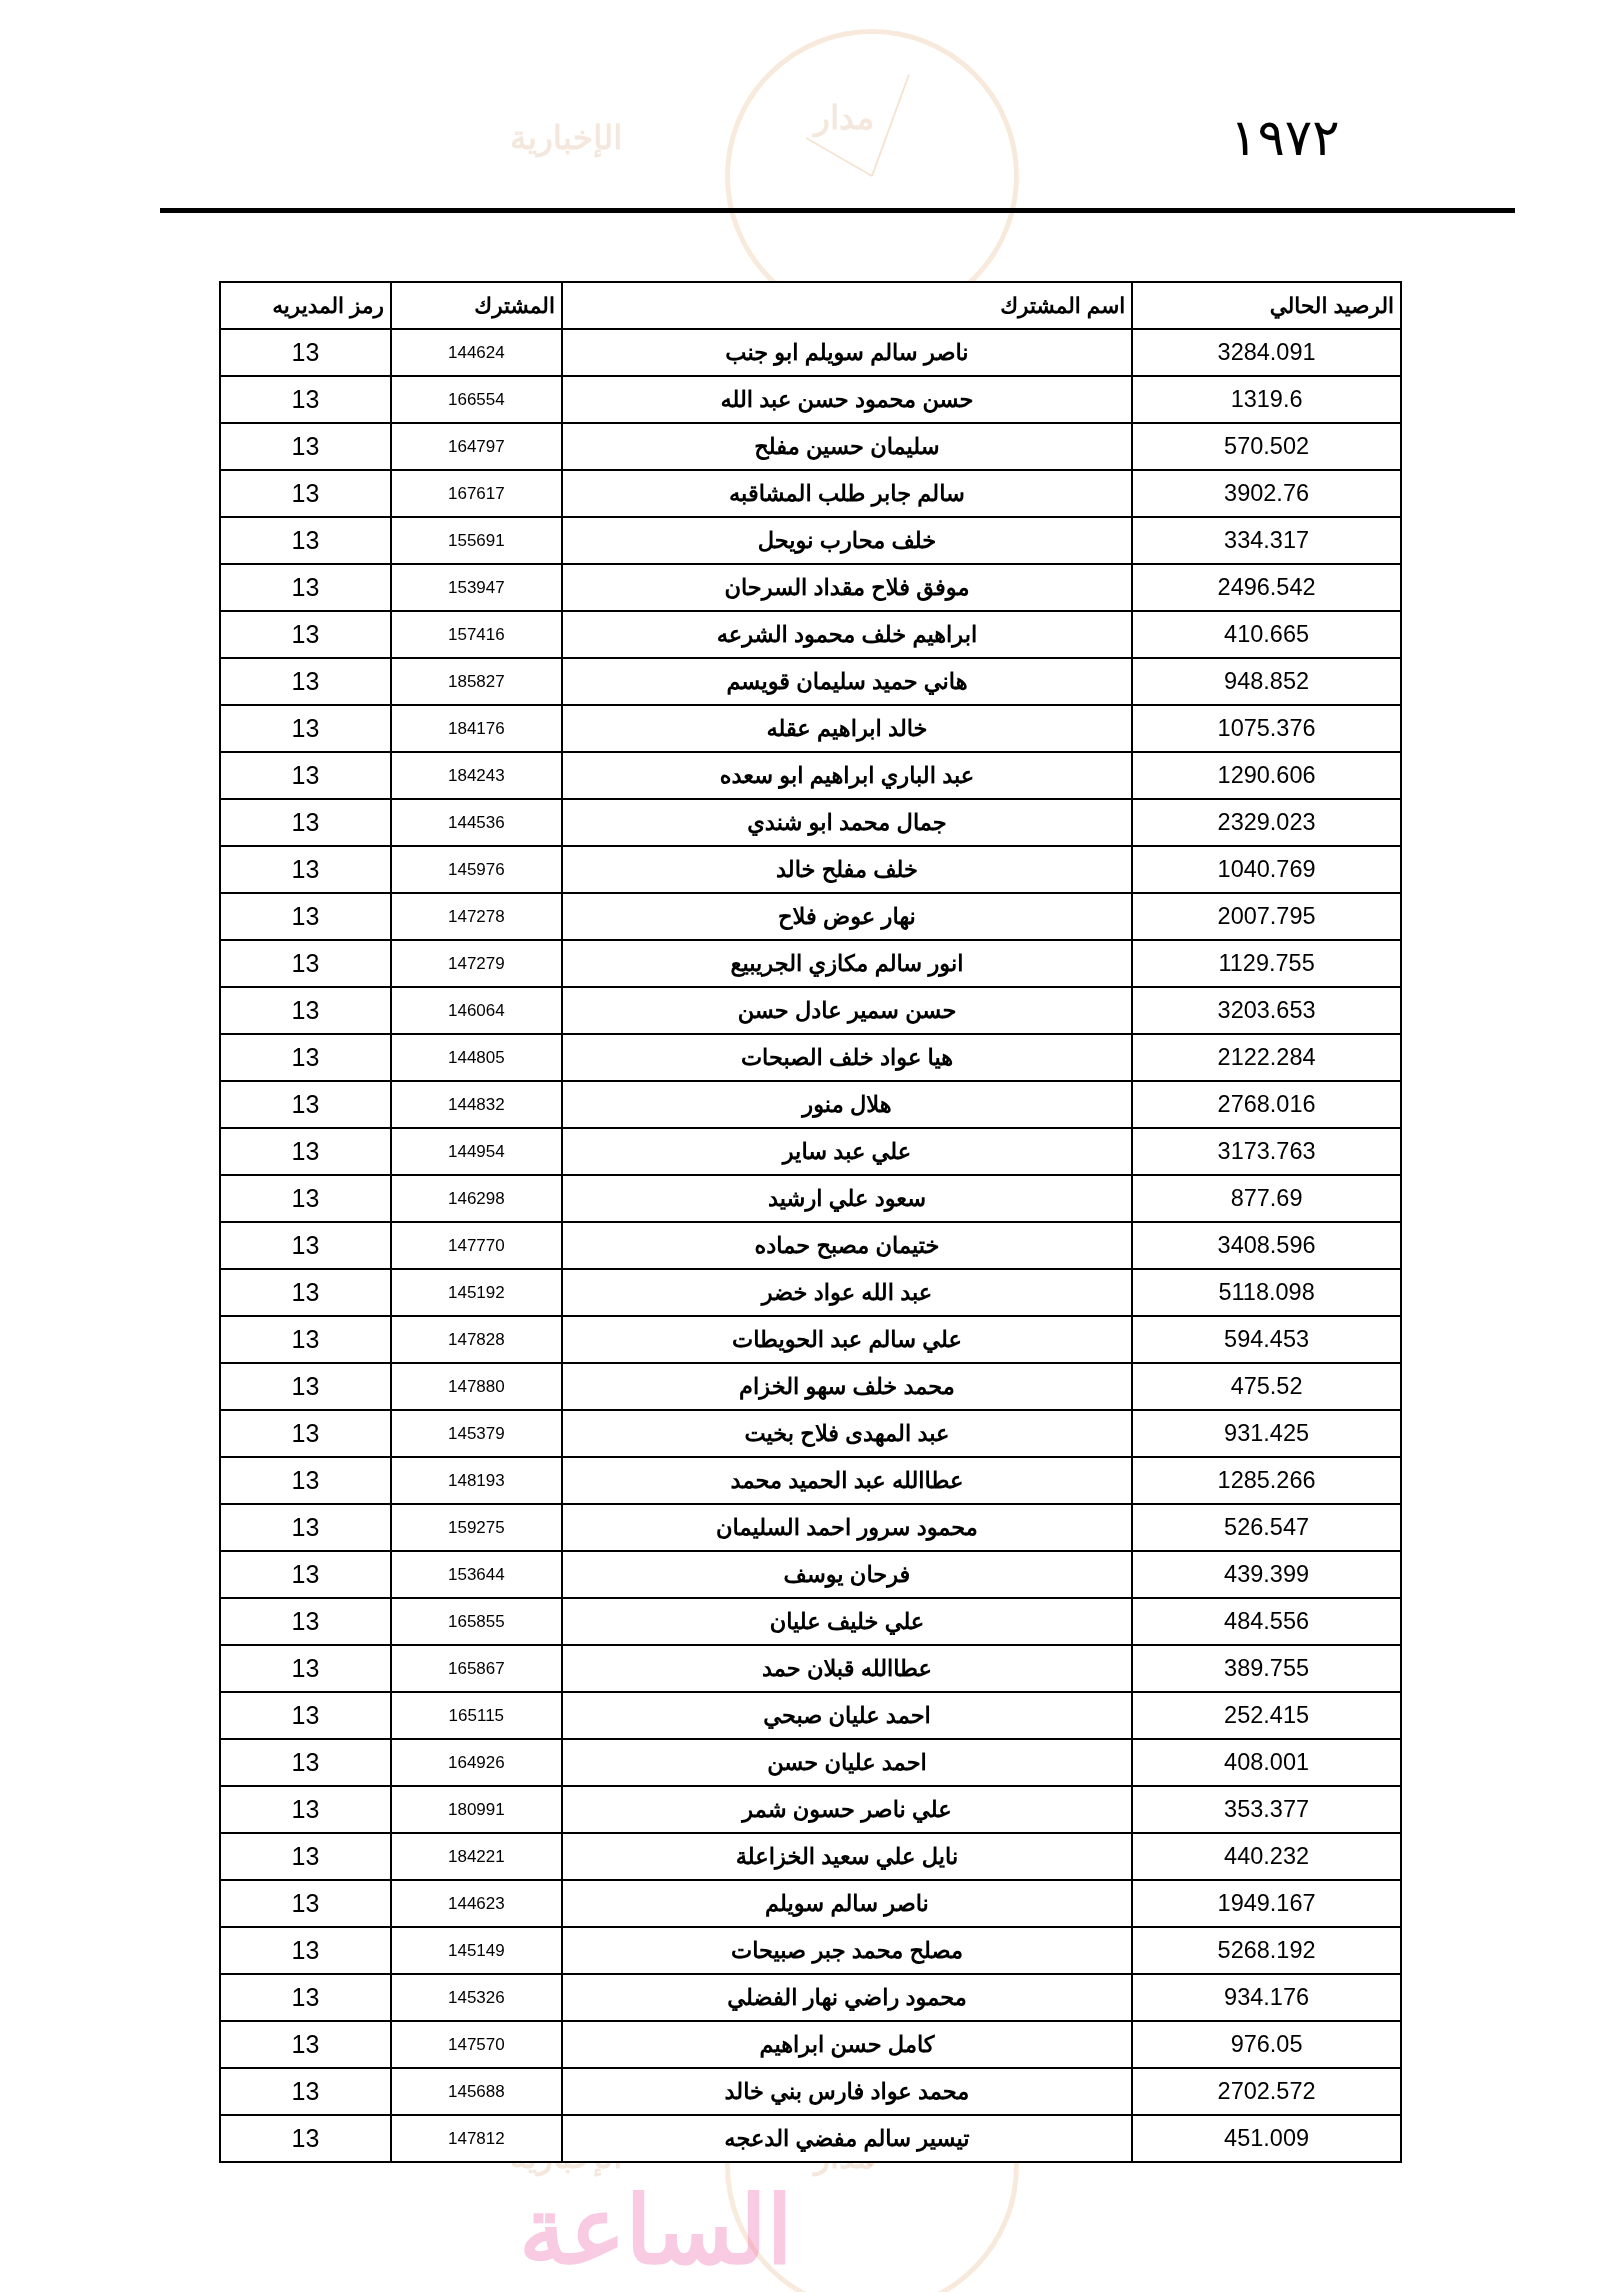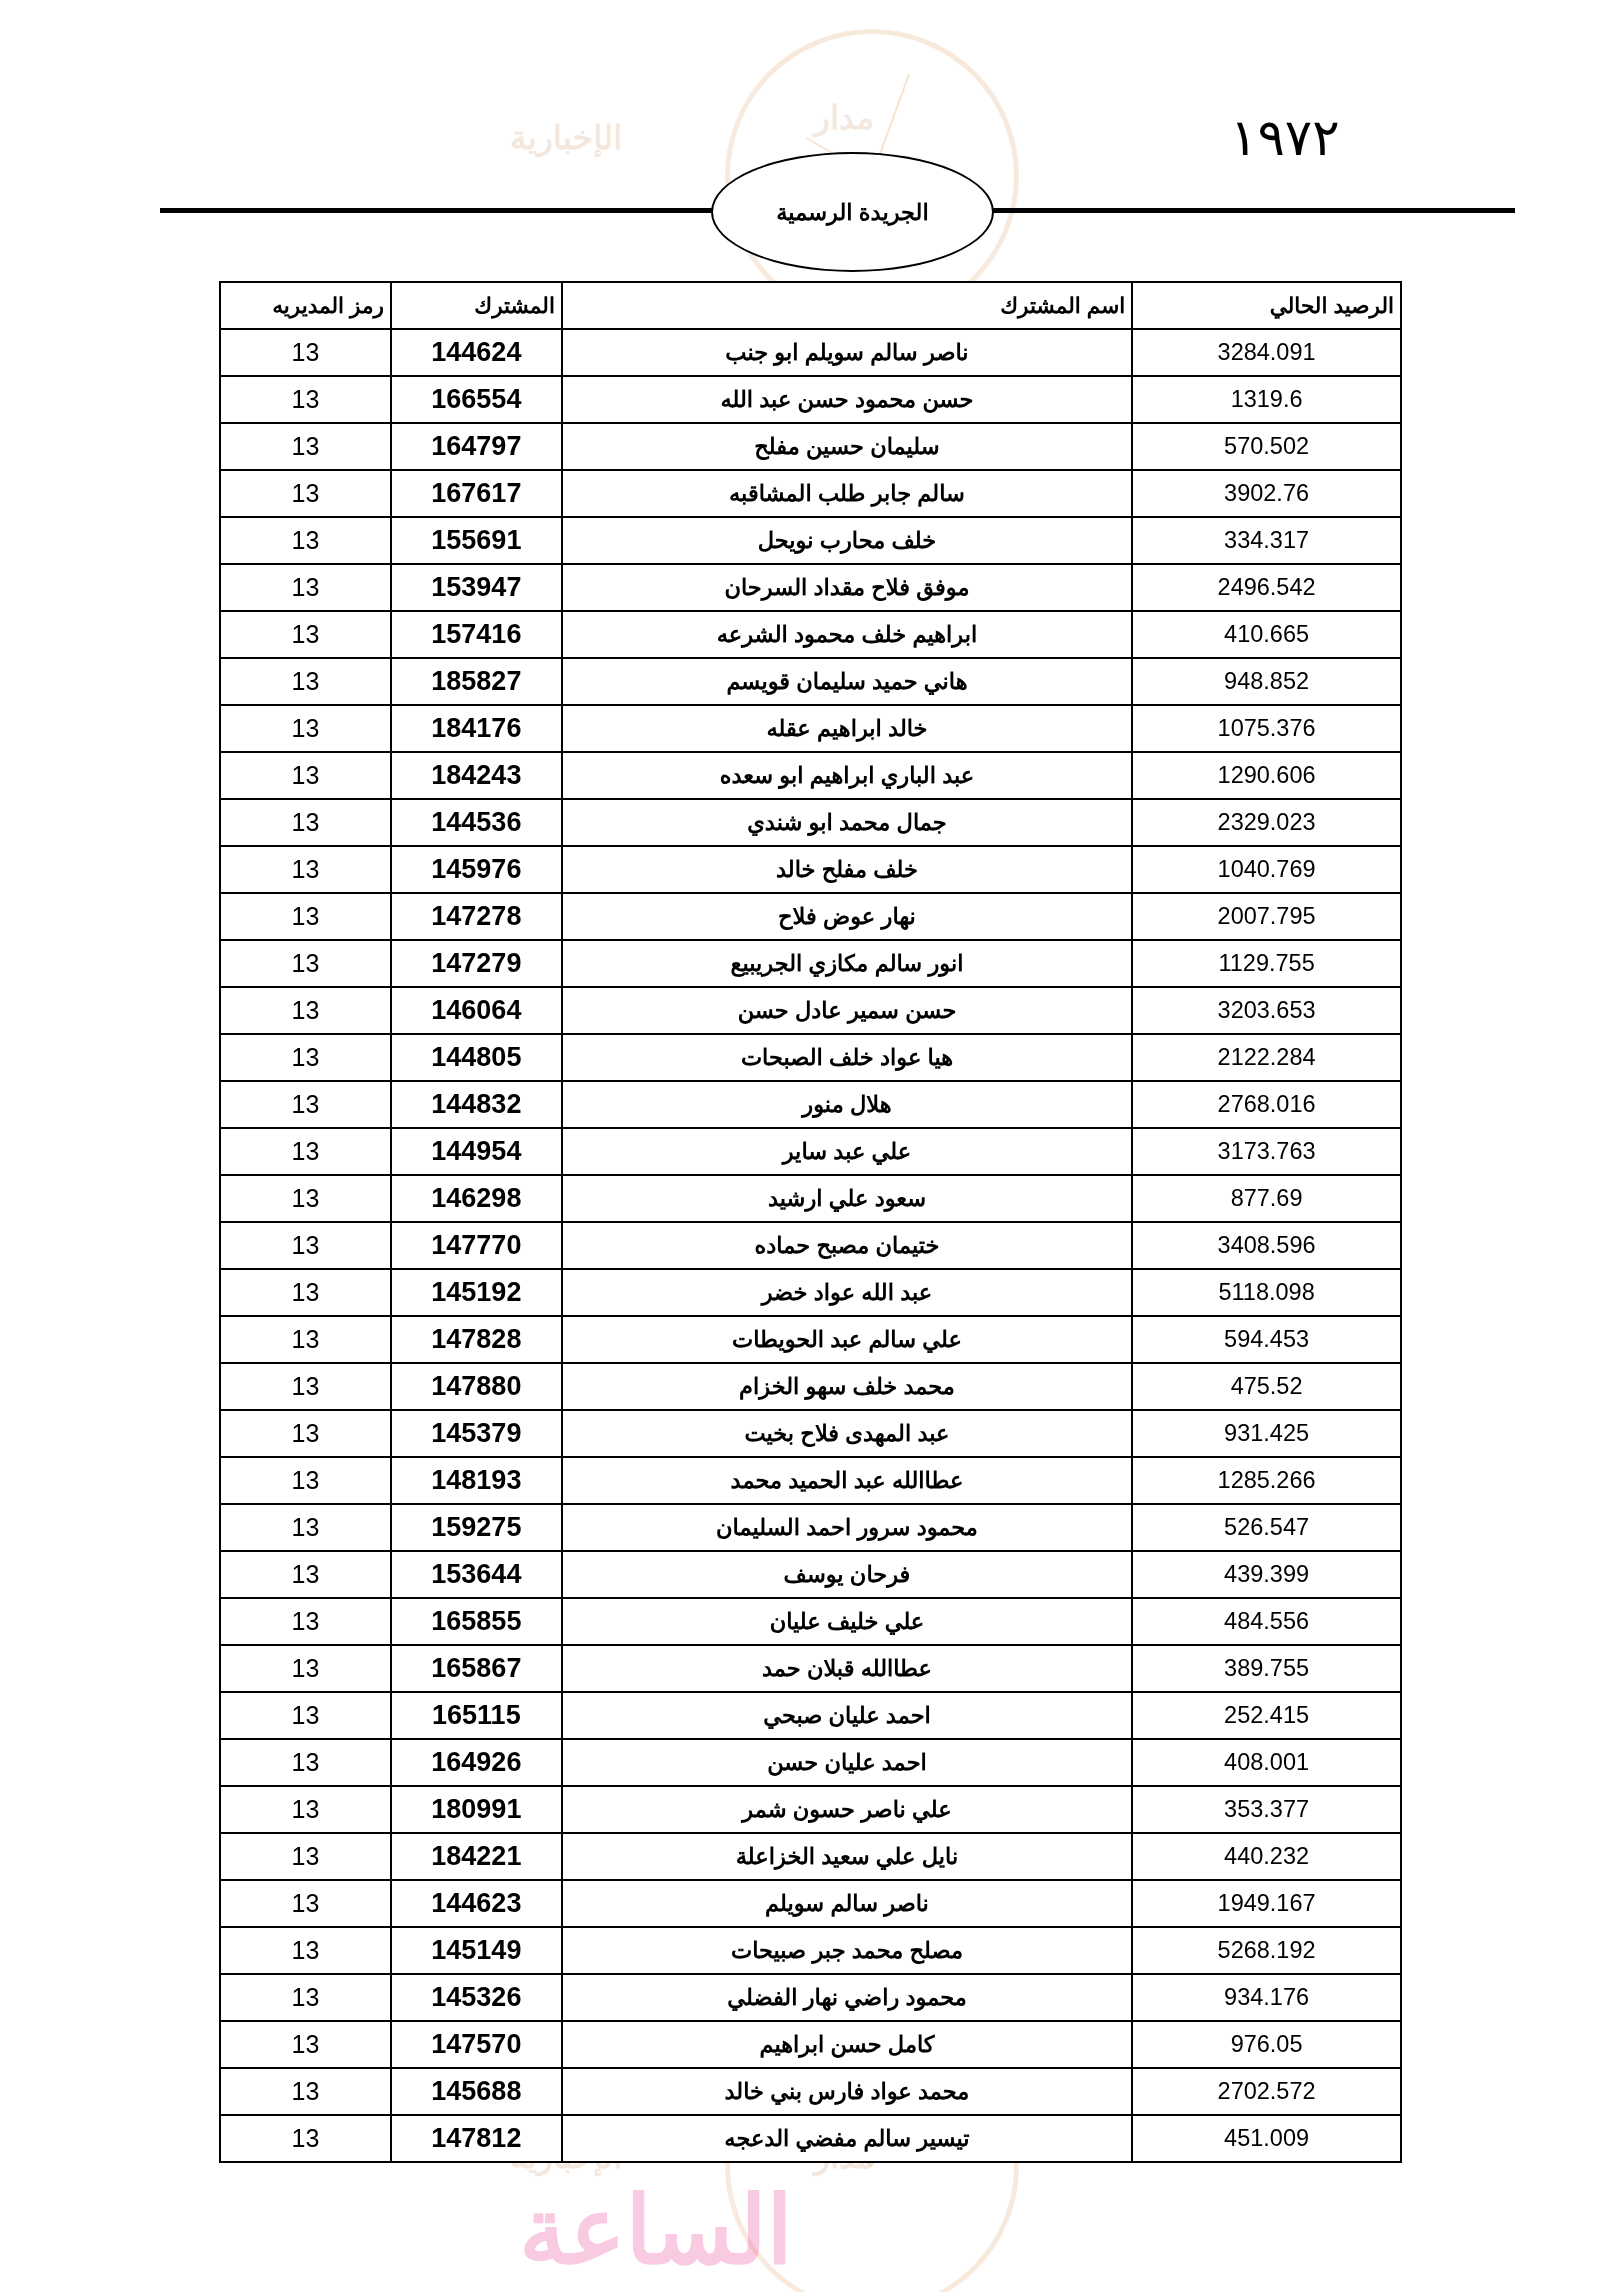--- a/index.html
+++ b/index.html
@@ -151,23 +151,22 @@
   col.c-dir   { width: 157px; }
   col.c-sub   { width: 157px; }
   col.c-name  { width: 524px; }
   col.c-bal   { width: 247px; }
 
   td.dir {
     font-size: 25px;
     font-family: "Liberation Serif", serif;
   }
   td.sub {
-    font-size: 27px;
+    font-size: 17px;
     font-family: "Liberation Serif", serif;
-    font-weight: bold;
   }
   td.name {
     font-size: 22.5px;
     font-weight: bold;
     font-family: "Liberation Sans", sans-serif;
   }
   td.bal {
     font-size: 23.5px;
     font-family: "Liberation Serif", serif;
     direction: ltr;
@@ -196,23 +195,20 @@
   <div class="wm wm-logo-text" style="left:519px; top:647px;">الساعة</div>
   <div class="wm wm-logo-text" style="left:519px; top:1402px;">الساعة</div>
   <div class="wm wm-logo-text" style="left:519px; top:2176px;">الساعة</div>
 </div>
 
 <div class="page">
 
   <div class="header">
     <div class="page-number">١٩٧٢</div>
     <div class="rule"></div>
-    <div class="oval">
-      <span class="oval-label">الجريدة الرسمية</span>
-    </div>
   </div>
 
   <div class="table-wrap">
     <table class="subs">
       <colgroup>
         <col class="c-bal">
         <col class="c-name">
         <col class="c-sub">
         <col class="c-dir">
       </colgroup>

